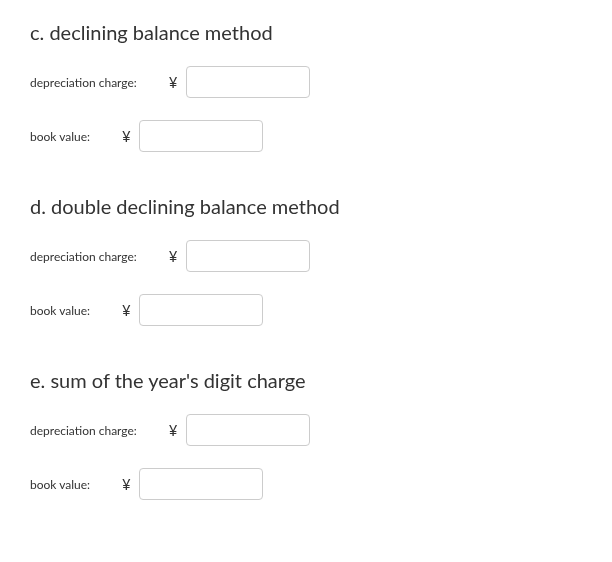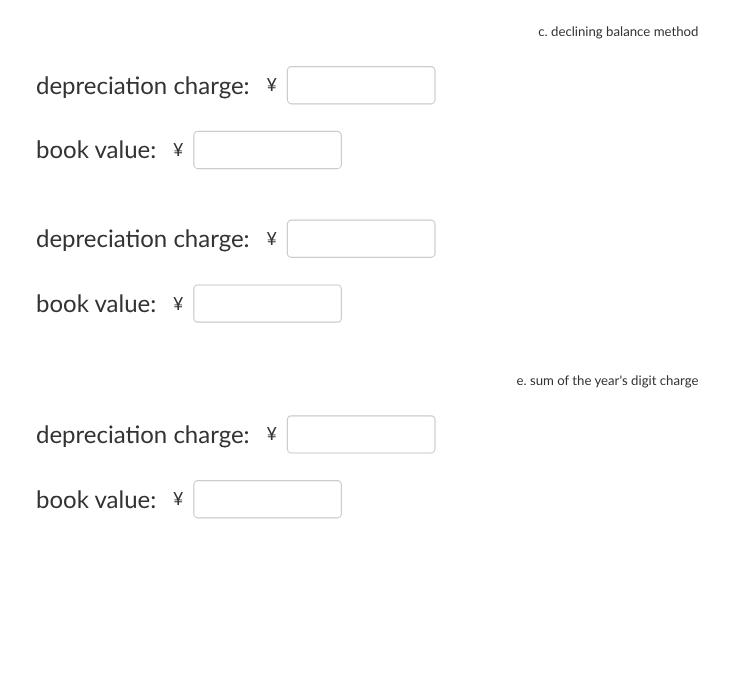--- a/index.html
+++ b/index.html
@@ -15,32 +15,31 @@
   .page {
     padding: 20px 30px 30px 30px;
     box-sizing: border-box;
   }
   .section {
     margin-bottom: 42px;
   }
   .section-title {
     color: #333;
     margin-bottom: 22px;
-    font-size: 11px;
-    text-align: right;
+    font-size: 20px;
   }
   .field-row {
     display: flex;
     align-items: center;
     margin-bottom: 22px;
   }
   .field-label {
     color: #333;
-    font-size: 20px;
-    margin-right: 14px;
+    font-size: 12px;
+    margin-right: 32px;
   }
   .currency {
     font-size: 15px;
     margin-right: 8px;
     color: #333;
   }
   .text-input {
     width: 124px;
     height: 32px;
     border: 1px solid #cccccc;
@@ -64,20 +63,21 @@
       <input type="text" class="text-input" value="" style="">
     </div>
     <div class="field-row">
       <span class="field-label">book value:</span>
       <span class="currency">¥</span>
       <input type="text" class="text-input" value="" style="">
     </div>
   </div>
 
   <div class="section">
+    <div class="section-title">d. double declining balance method</div>
     <div class="field-row">
       <span class="field-label">depreciation charge:</span>
       <span class="currency">¥</span>
       <input type="text" class="text-input" value="" style="">
     </div>
     <div class="field-row">
       <span class="field-label">book value:</span>
       <span class="currency">¥</span>
       <input type="text" class="text-input" value="" style="">
     </div>

